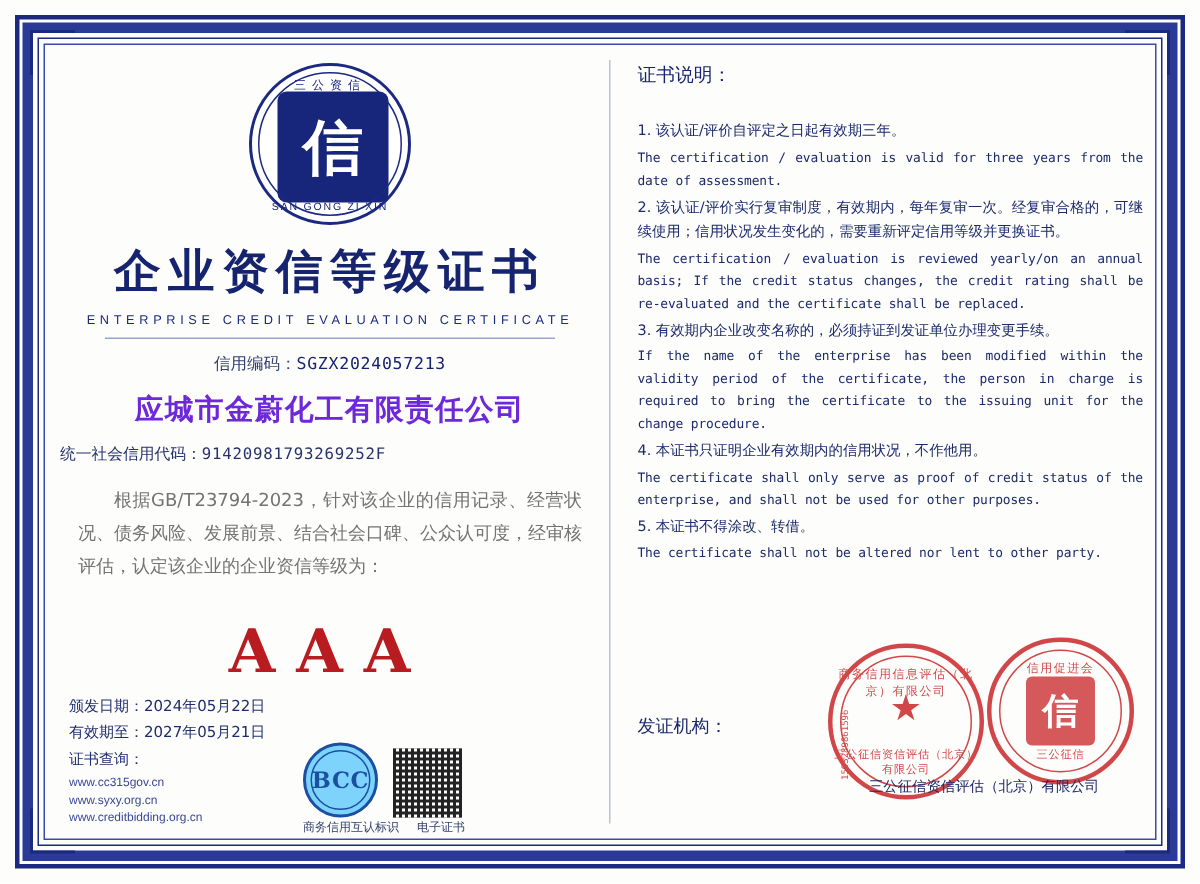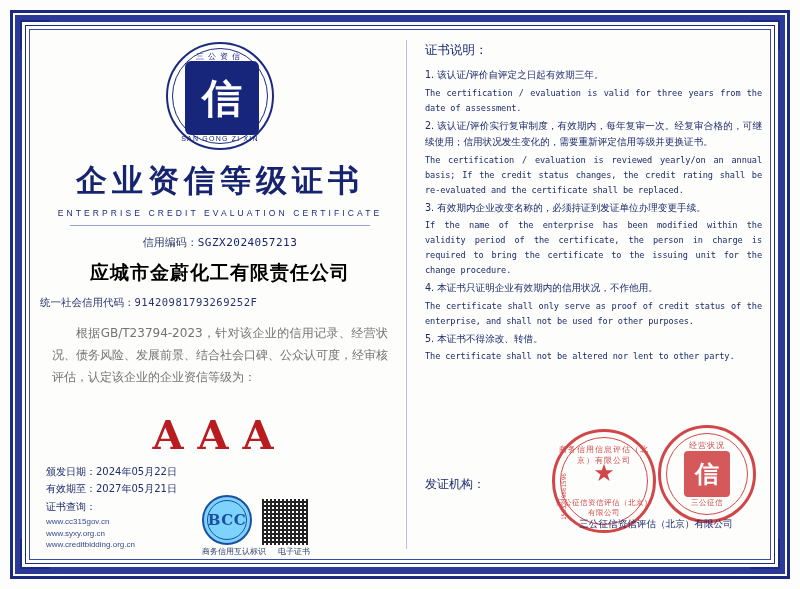--- a/index.html
+++ b/index.html
@@ -206,21 +206,21 @@
     font-family: "DejaVu Sans Mono", monospace;
     letter-spacing: 0.5px;
     color: #16246f;
   }
   .company-name {
     margin-top: 10px;
     text-align: center;
     font-family: "DejaVu Serif", serif;
     font-size: 19px;
     font-weight: bold;
-    color: #000000;
+    color: #6d28d9;
     letter-spacing: 1px;
   }
   .credit-code {
     margin-top: 10px;
     font-size: 10.5px;
     color: #25326d;
     font-family: "DejaVu Sans", sans-serif;
   }
   .credit-code .value {
     font-family: "DejaVu Sans Mono", monospace;
@@ -314,21 +314,21 @@
     font-size: 8px;
     color: #33406f;
     font-family: "DejaVu Sans", sans-serif;
   }
 
   
   .note-title {
     font-size: 12.5px;
     color: #16246f;
     font-family: "DejaVu Sans", sans-serif;
-    margin-bottom: 8px;
+    margin-bottom: 21px;
   }
   .note-item {
     font-size: 9.6px;
     line-height: 1.72;
     color: #1c2a6b;
     text-align: justify;
     margin-bottom: 2px;
     font-family: "DejaVu Sans", sans-serif;
   }
   .note-item.en {
@@ -534,21 +534,21 @@
       <div class="issuer-row">发证机构：</div>
 
       <div class="seal-area">
         <div class="seal seal-1">
           <div class="seal-text-top">商务信用信息评估（北京）有限公司</div>
           <div class="seal-star">★</div>
           <div class="seal-text-bottom">三公征信资信评估（北京）有限公司</div>
           <div class="seal-serial">1503289861596</div>
         </div>
         <div class="seal seal-2">
-          <div class="seal-text-top">经营状况</div>
+          <div class="seal-text-top">信用促进会</div>
           <div class="seal-inner-badge">信</div>
           <div class="seal-text-bottom">三公征信</div>
         </div>
         <div class="seal-caption">三公征信资信评估（北京）有限公司</div>
       </div>
 
     </div>
 
   </div>
 </div>

